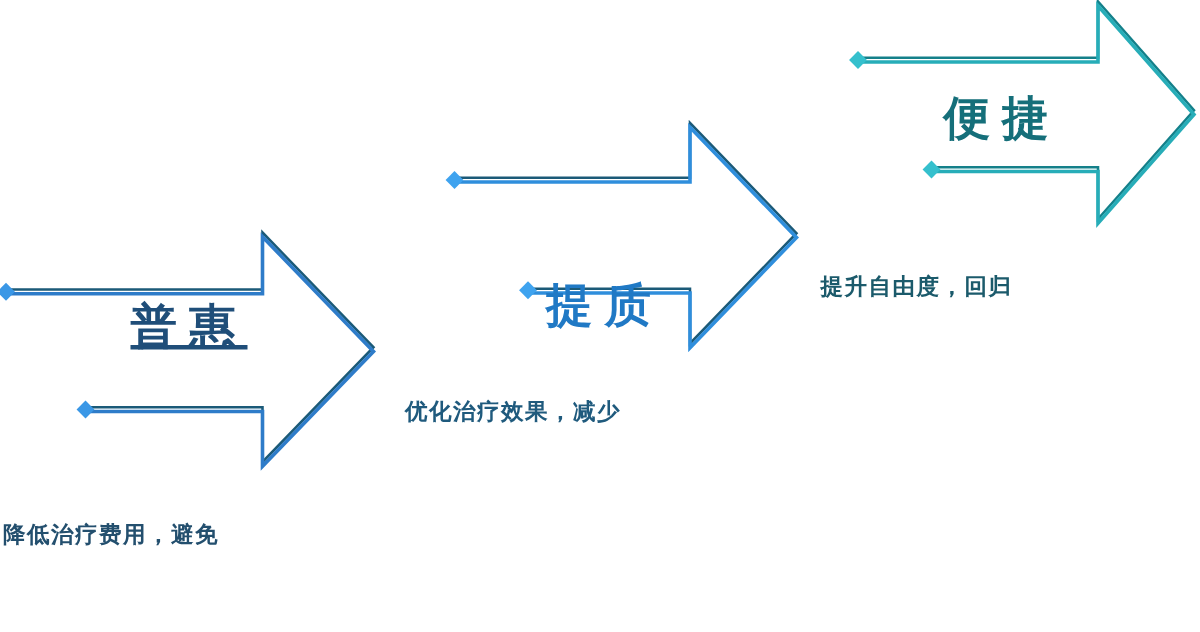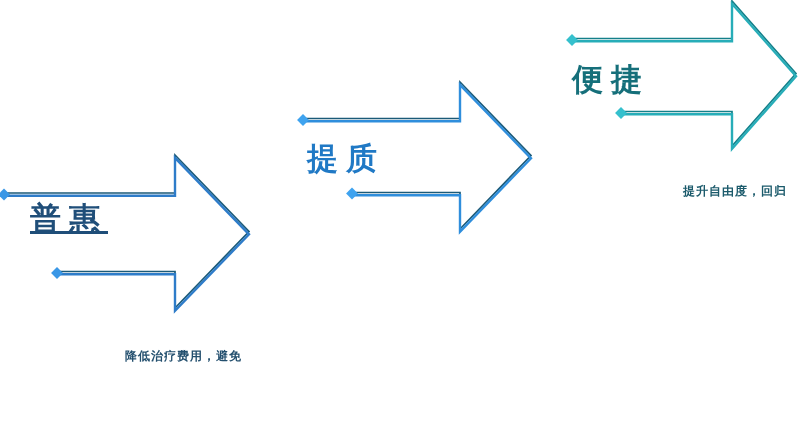--- a/index.html
+++ b/index.html
@@ -13,36 +13,36 @@
     width: 800px; height: 421px;
     overflow: hidden;
     background: #ffffff;
   }
   .stage svg { position: absolute; left: 0; top: 0; }
   .line-dark   { fill: none; stroke-width: 1.7; stroke-linejoin: miter; stroke-linecap: butt; }
   .line-bright { fill: none; stroke-width: 2.4; stroke-linejoin: miter; stroke-linecap: butt; }
   .step-title {
     position: absolute;
     width: 200px;
-    text-align: left;
+    text-align: center;
     font-size: 31px;
     font-weight: bold;
     letter-spacing: 8px;
     text-indent: 8px;
     line-height: 34px;
     white-space: nowrap;
   }
   .t1 { left: 22px;  top: 201px; text-decoration: underline; }
   .t2 { left: 299px; top: 141px; }
   .t3 { left: 564px; top: 62px;  }
   .step-desc {
     position: absolute;
     width: 240px;
-    text-align: right;
-    font-size: 12px;
+    text-align: left;
+    font-size: 15px;
     font-weight: bold;
     line-height: 26px;
     letter-spacing: 1px;
     white-space: nowrap;
   }
   .d1 { left: 2px;   top: 343px; }
   .d2 { left: 270px; top: 261px; }
   .d3 { left: 547px; top: 178px; }
 </style>
 </head>
@@ -68,25 +68,26 @@
 
     <g>
       <path class="line-dark" d="M572,38.5 H732 V1 L796,73.5 L732,146 V111.5 H621" stroke="#14808a"></path>
       <path class="line-bright" d="M572,38.5 H732 V1 L796,73.5 L732,146 V111.5 H621" transform="translate(0,2.8)" stroke="#27adb8"></path>
       <rect class="marker" x="-4.2" y="-4.2" width="8.4" height="8.4" transform="translate(572,40) rotate(45)" fill="#35c0cd"></rect>
       <rect class="marker" x="-4.2" y="-4.2" width="8.4" height="8.4" transform="translate(621,113) rotate(45)" fill="#35c0cd"></rect>
     </g>
   </svg>
 
   <div class="step-title t1" style="color: rgb(31, 78, 121);">普惠</div>
-  <div class="step-title t2" style="color: rgb(32, 121, 197);">提质</div>
+  <div class="step-title t2" style="color: rgb(32, 121, 197); margin-top: 46px;">提质</div>
   <div class="step-title t3" style="color: rgb(21, 111, 122);">便捷</div>
 
   <div class="step-desc d1" style="color: rgb(35, 79, 110);">
     <div>降低治疗费用，避免</div>
   </div>
   <div class="step-desc d2" style="color: rgb(31, 90, 125);">
+    <div>优化治疗效果，减少</div>
   </div>
   <div class="step-desc d3" style="color: rgb(27, 90, 107);">
     <div>提升自由度，回归</div>
   </div>
 
 </div>
 
 </body></html>

